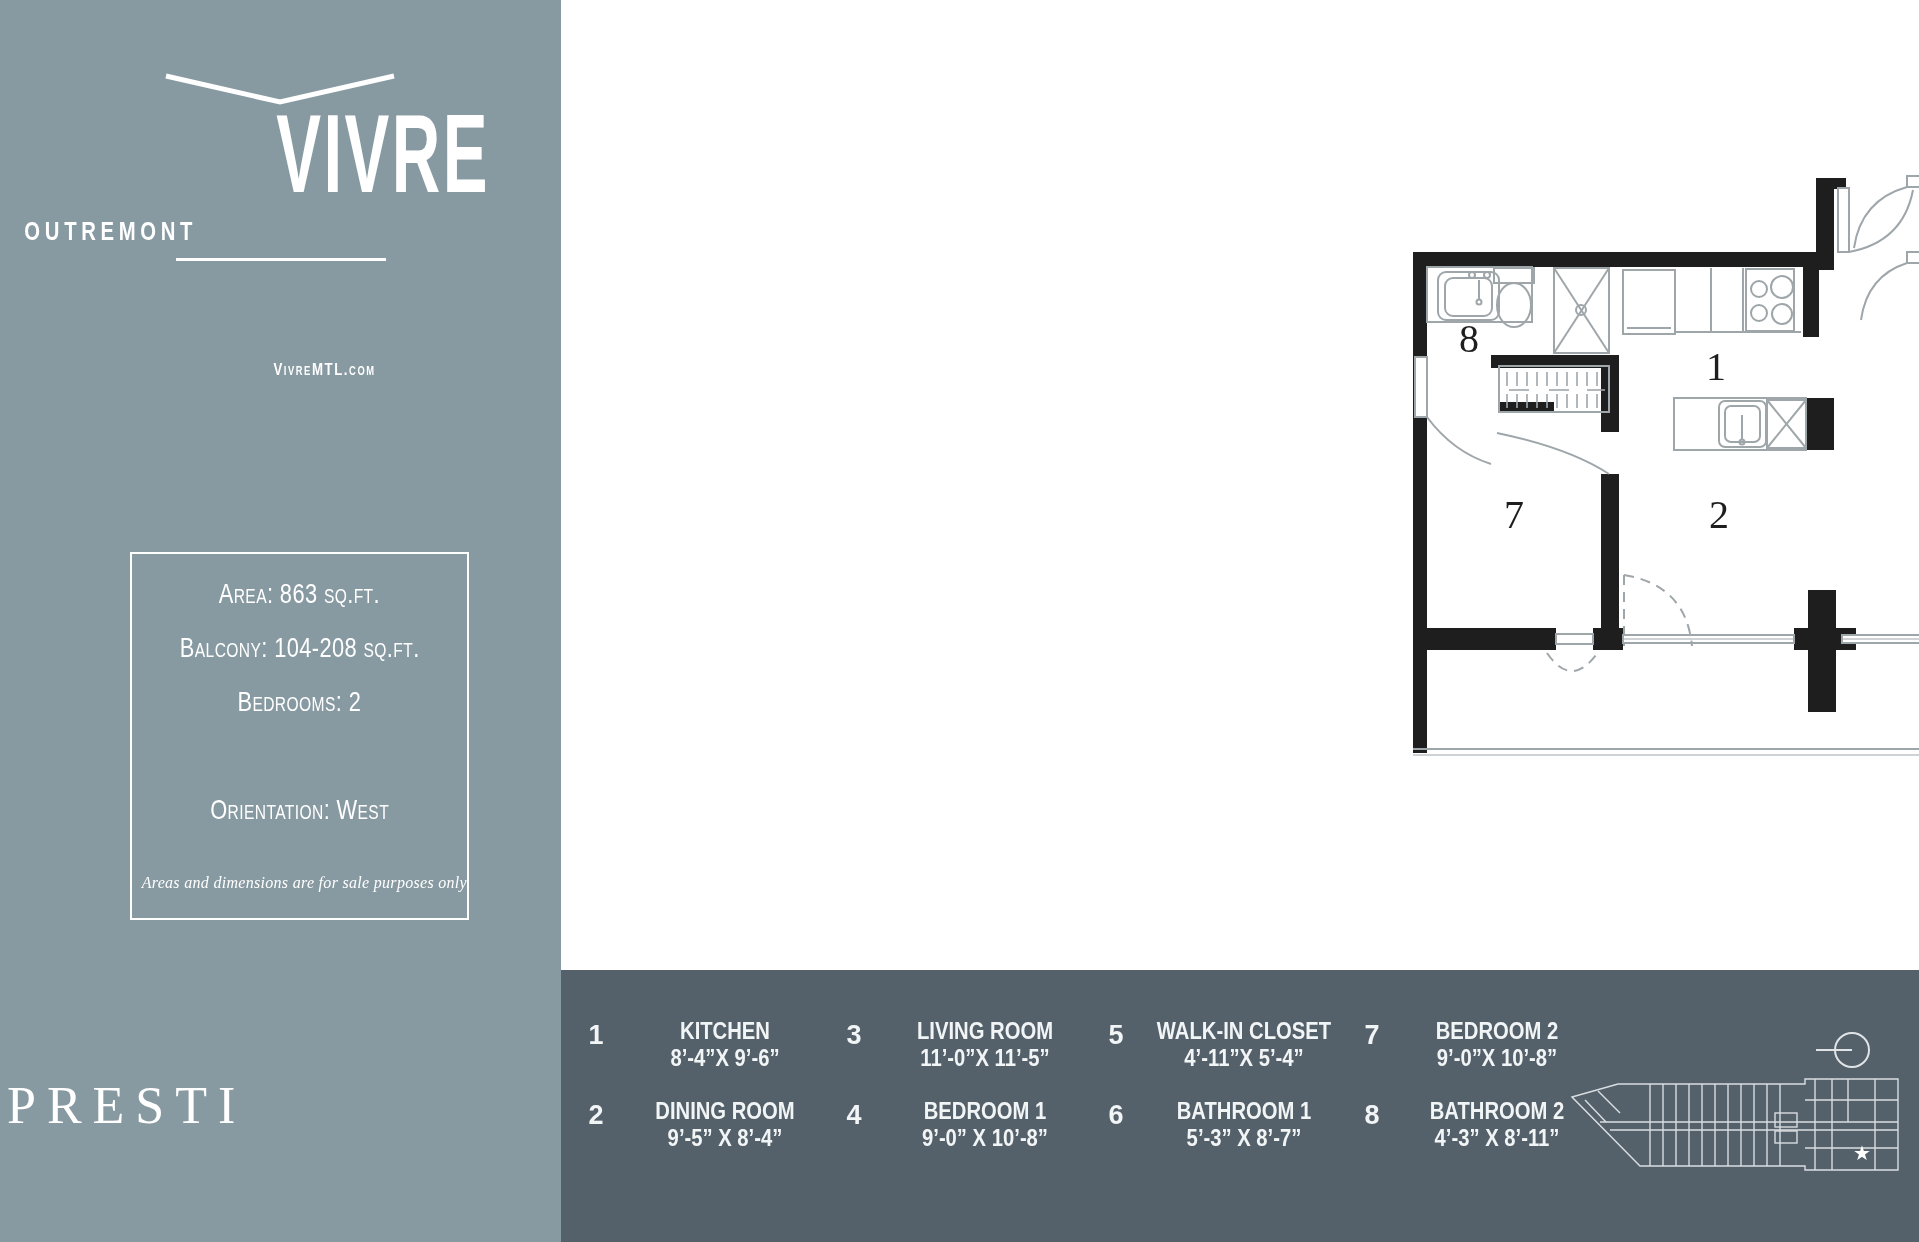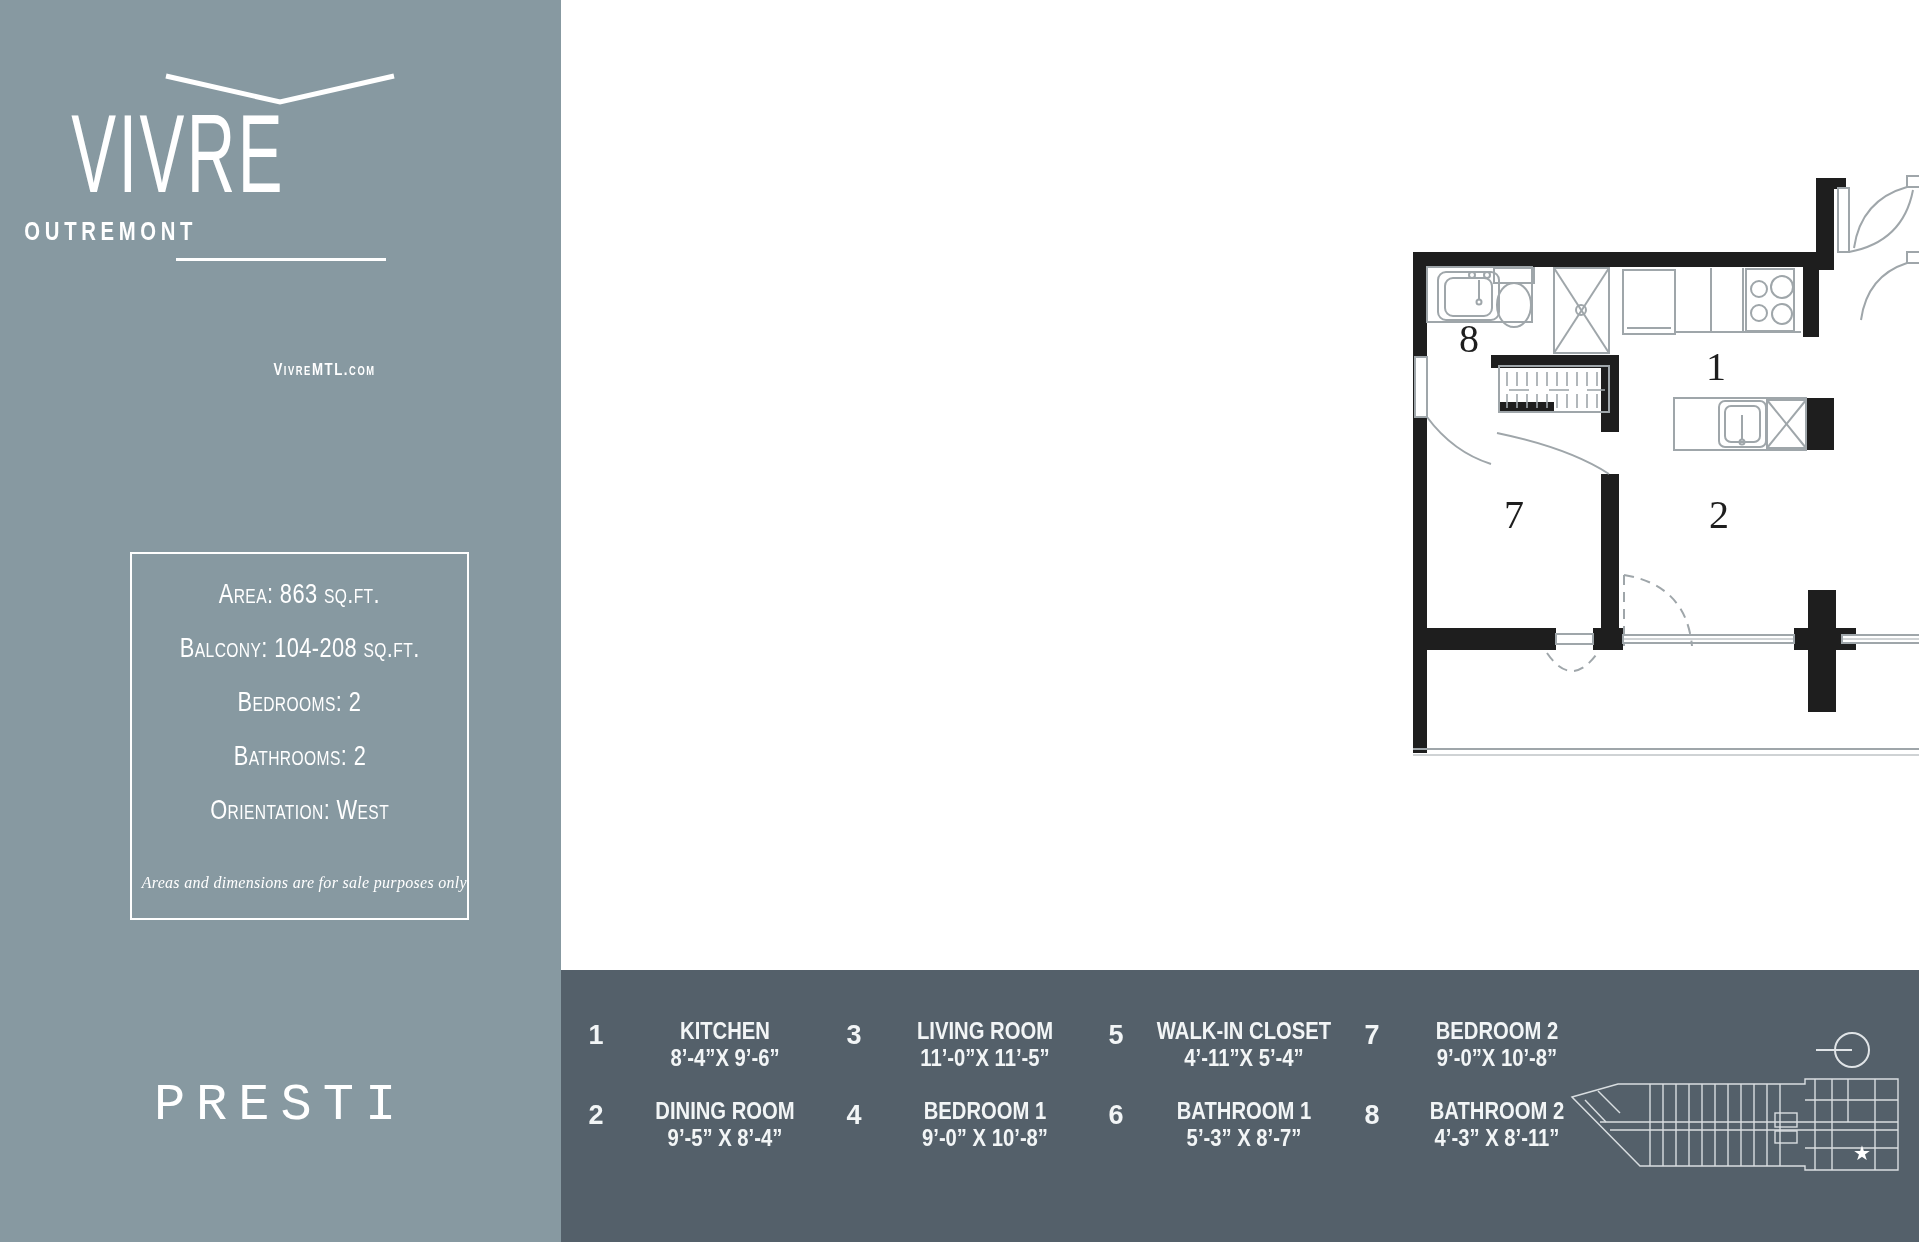--- a/index.html
+++ b/index.html
@@ -2,39 +2,39 @@
 <html><head>
 <meta charset="utf-8">
 <style>
   html,body{margin:0;padding:0;background:#ffffff;}
   #canvas{position:relative;width:1919px;height:1242px;overflow:hidden;
           font-family:"Liberation Sans",sans-serif;background:#ffffff;}
   
   #sidebar{position:absolute;left:0;top:0;width:561px;height:1242px;background:#8799A1;color:#fff;}
   .cx{display:inline-block;transform:scaleX(0.78);transform-origin:center;white-space:nowrap;}
   #logo-chevron{position:absolute;left:160px;top:68px;width:240px;height:44px;}
-  #logo-title{position:absolute;left:0;top:98px;width:561px;text-align:left;
-              font-size:112px;font-weight:400;letter-spacing:4px;color:#fff;line-height:112px;}
+  #logo-title{position:absolute;left:0;top:98px;width:561px;text-align:right;
+              font-size:112px;font-weight:700;letter-spacing:4px;color:#fff;line-height:112px;}
   #logo-title .cx{transform:scaleX(0.60);}
   #logo-subtitle{position:absolute;left:0;top:216px;width:561px;text-align:left;
                  font-size:26px;font-weight:bold;letter-spacing:6px;}
   #logo-rule{position:absolute;left:176px;top:258px;width:210px;height:0;border-top:3px solid #fff;}
   #address{position:absolute;left:0;top:298px;width:561px;text-align:center;font-variant:small-caps;
            font-size:25px;letter-spacing:0.5px;}
   #website{position:absolute;left:0;top:360px;width:649px;text-align:center;font-variant:small-caps;
            font-size:17px;font-weight:bold;letter-spacing:2px;}
   #unit-type{position:absolute;left:0;top:486px;width:561px;text-align:center;font-variant:small-caps;
              font-size:31px;letter-spacing:1px;}
   #spec-box{position:absolute;left:112px;top:552px;width:335px;height:364px;border:2px solid #fff;margin-left:18px;}
   .spec-line{position:absolute;left:0;width:335px;text-align:center;font-variant:small-caps;
              font-size:28px;letter-spacing:0.5px;}
   #disclaimer{position:absolute;left:0;bottom:26px;width:335px;text-align:right;
               font-family:"Liberation Serif",serif;font-size:16px;letter-spacing:0.3px;font-style:italic;}
-  #brand{position:absolute;left:0;top:1076px;width:561px;text-align:center;
-         font-family:Liberation Mono, monospace;font-size:52px;letter-spacing:11px;}
+  #brand{position:absolute;left:7px;top:1076px;width:561px;text-align:left;
+         font-family:Liberation Serif, serif;font-size:52px;letter-spacing:11px;}
   
   #main{position:absolute;left:561px;top:0;width:1358px;height:970px;background:#ffffff;}
   #plan-svg{position:absolute;left:845px;top:148px;}
   
   #footer{position:absolute;left:561px;top:970px;width:1358px;height:272px;background:#54606A;color:#F2F5F6;}
   #legend-grid{position:absolute;left:18px;top:48px;display:grid;
                grid-template-columns:258px 262px 256px 250px;grid-auto-rows:80px;}
   .legend-item{display:flex;align-items:flex-start;}
   .legend-number{width:34px;text-align:center;font-size:27px;font-weight:bold;padding-top:2px;}
   .legend-info{flex:1;text-align:center;font-weight:bold;font-size:23px;line-height:27px;
@@ -52,21 +52,20 @@
       </svg>
     <div id="logo-title"><span class="cx">VIVRE</span></div>
     <div id="logo-subtitle"><span class="cx">OUTREMONT</span></div>
     <div id="logo-rule"></div>
     <div id="website"><span class="cx">VivreMTL.com</span></div>
 
     <div id="spec-box">
       <div class="spec-line" style="top:24px"><span class="cx">Area: 863 sq.ft.</span></div>
       <div class="spec-line" style="top:78px"><span class="cx">Balcony: 104-208 sq.ft.</span></div>
       <div class="spec-line" style="top:132px"><span class="cx">Bedrooms: 2</span></div>
-      <div class="spec-line" style="top:186px"><span class="cx">Bathrooms: 2</span></div>
       <div class="spec-line" style="top:240px"><span class="cx">Orientation: West</span></div>
       <div id="disclaimer">Areas and dimensions are for sale purposes only</div>
     </div>
 
     <div id="brand">PRESTI</div>
   </div>
 
   <div id="main">
     <svg id="plan-svg" width="860" height="640" viewBox="845 148 860 640">
       <g fill="#1E1E1E" stroke="none">

